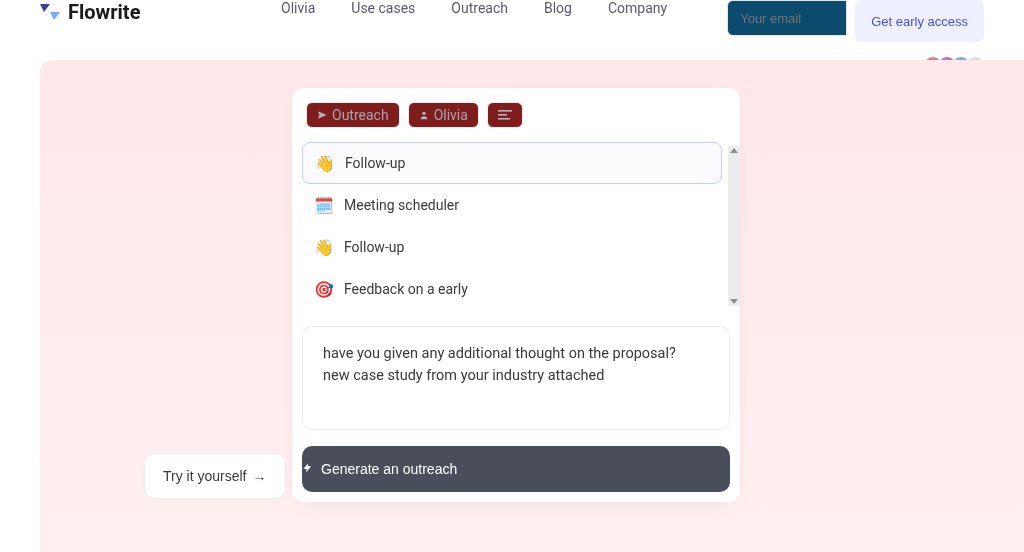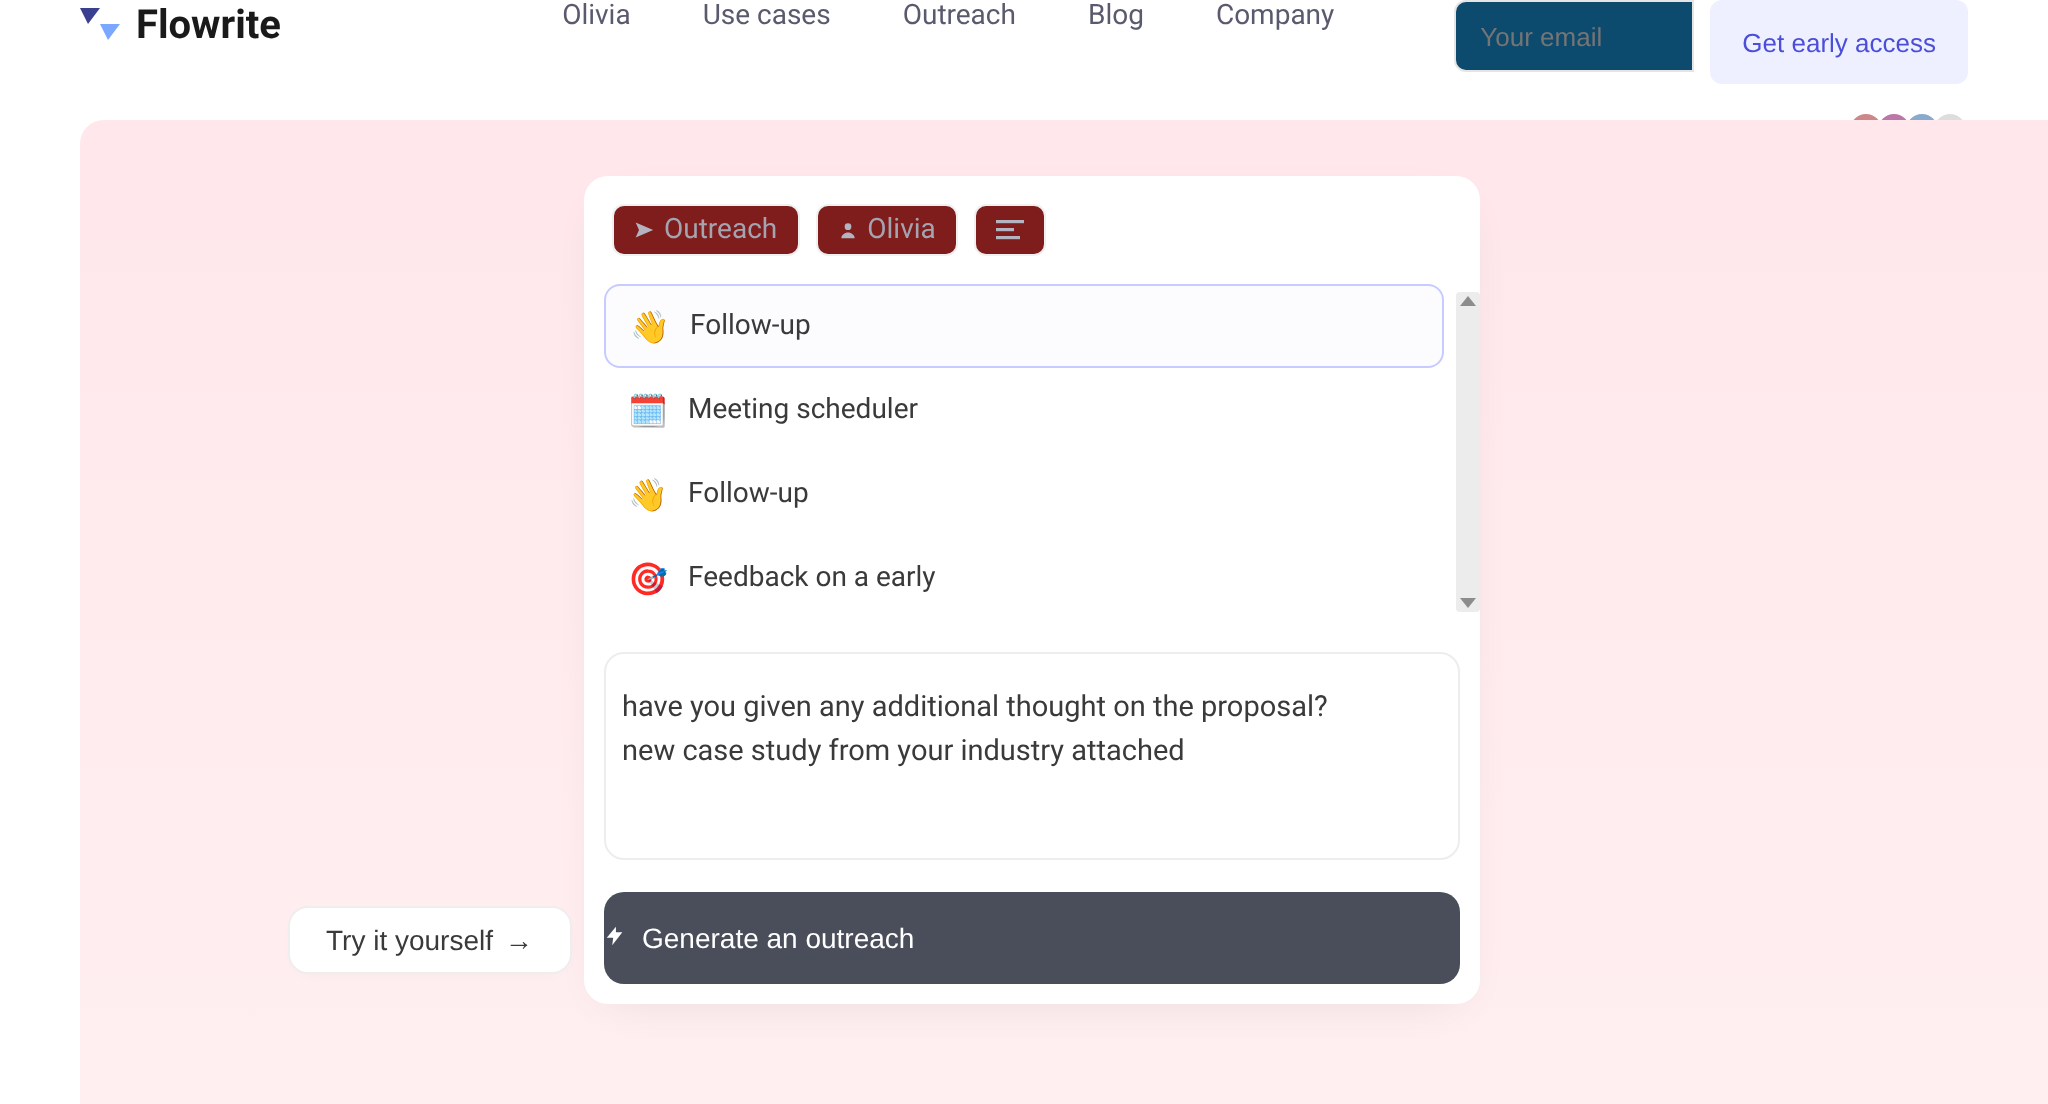--- a/index.html
+++ b/index.html
@@ -170,21 +170,21 @@
     }
     .dd-item.selected {
       border: 1px solid #c7cbff;
       background: #fcfcff;
     }
     .dd-emoji { width: 20px; text-align: center; font-size: 16px; }
     .textarea {
       margin-top: 16px;
       border: 1px solid #ededf0;
       border-radius: 10px;
-      padding: 16px 8px;
+      padding: 16px 20px;
       font-size: 14.5px;
       color: #3a3a3a;
       background: #fff;
       min-height: 104px;
       white-space: pre-wrap;
       line-height: 1.55;
     }
     .generate-btn {
       margin-top: 16px;
       height: 46px;
@@ -198,21 +198,21 @@
       display: flex;
       align-items: center;
       justify-content: flex-start;
       gap: 8px;
       width: 100%;
     }
     .try-btn {
       position: absolute;
       top: 453px;
       left: 144px;
-      height: 34px;
+      height: 46px;
       background: #fff;
       border: 1px solid #eee;
       border-radius: 10px;
       padding: 0 18px;
       font-size: 14px;
       color: #3a3a3a;
       display: inline-flex;
       align-items: center;
       gap: 6px;
       cursor: pointer;

